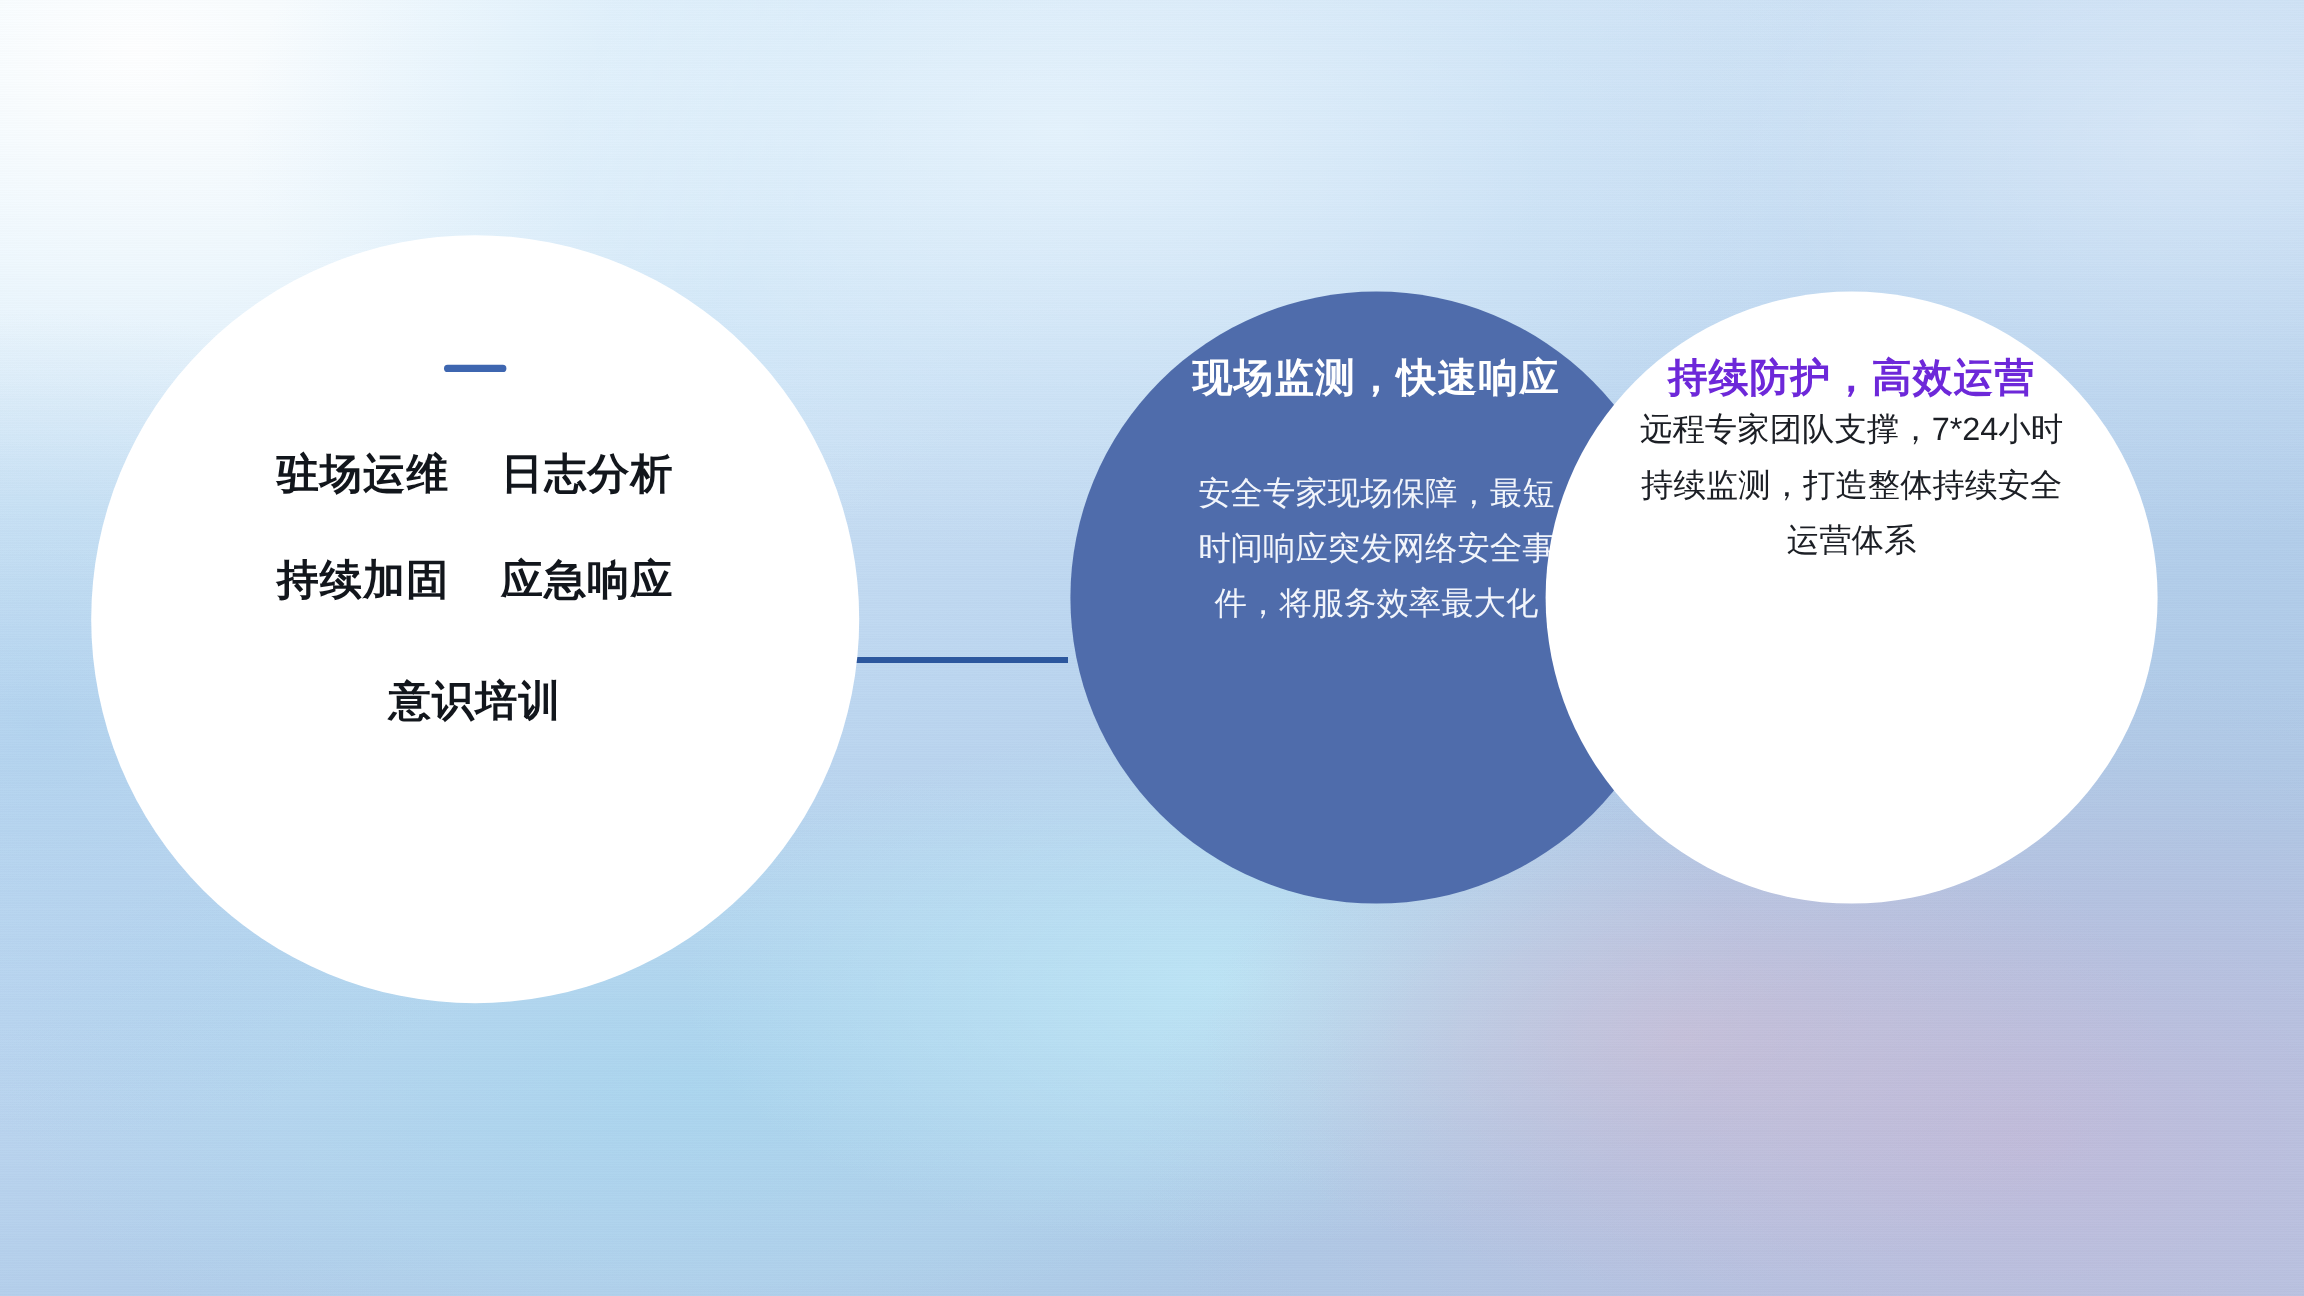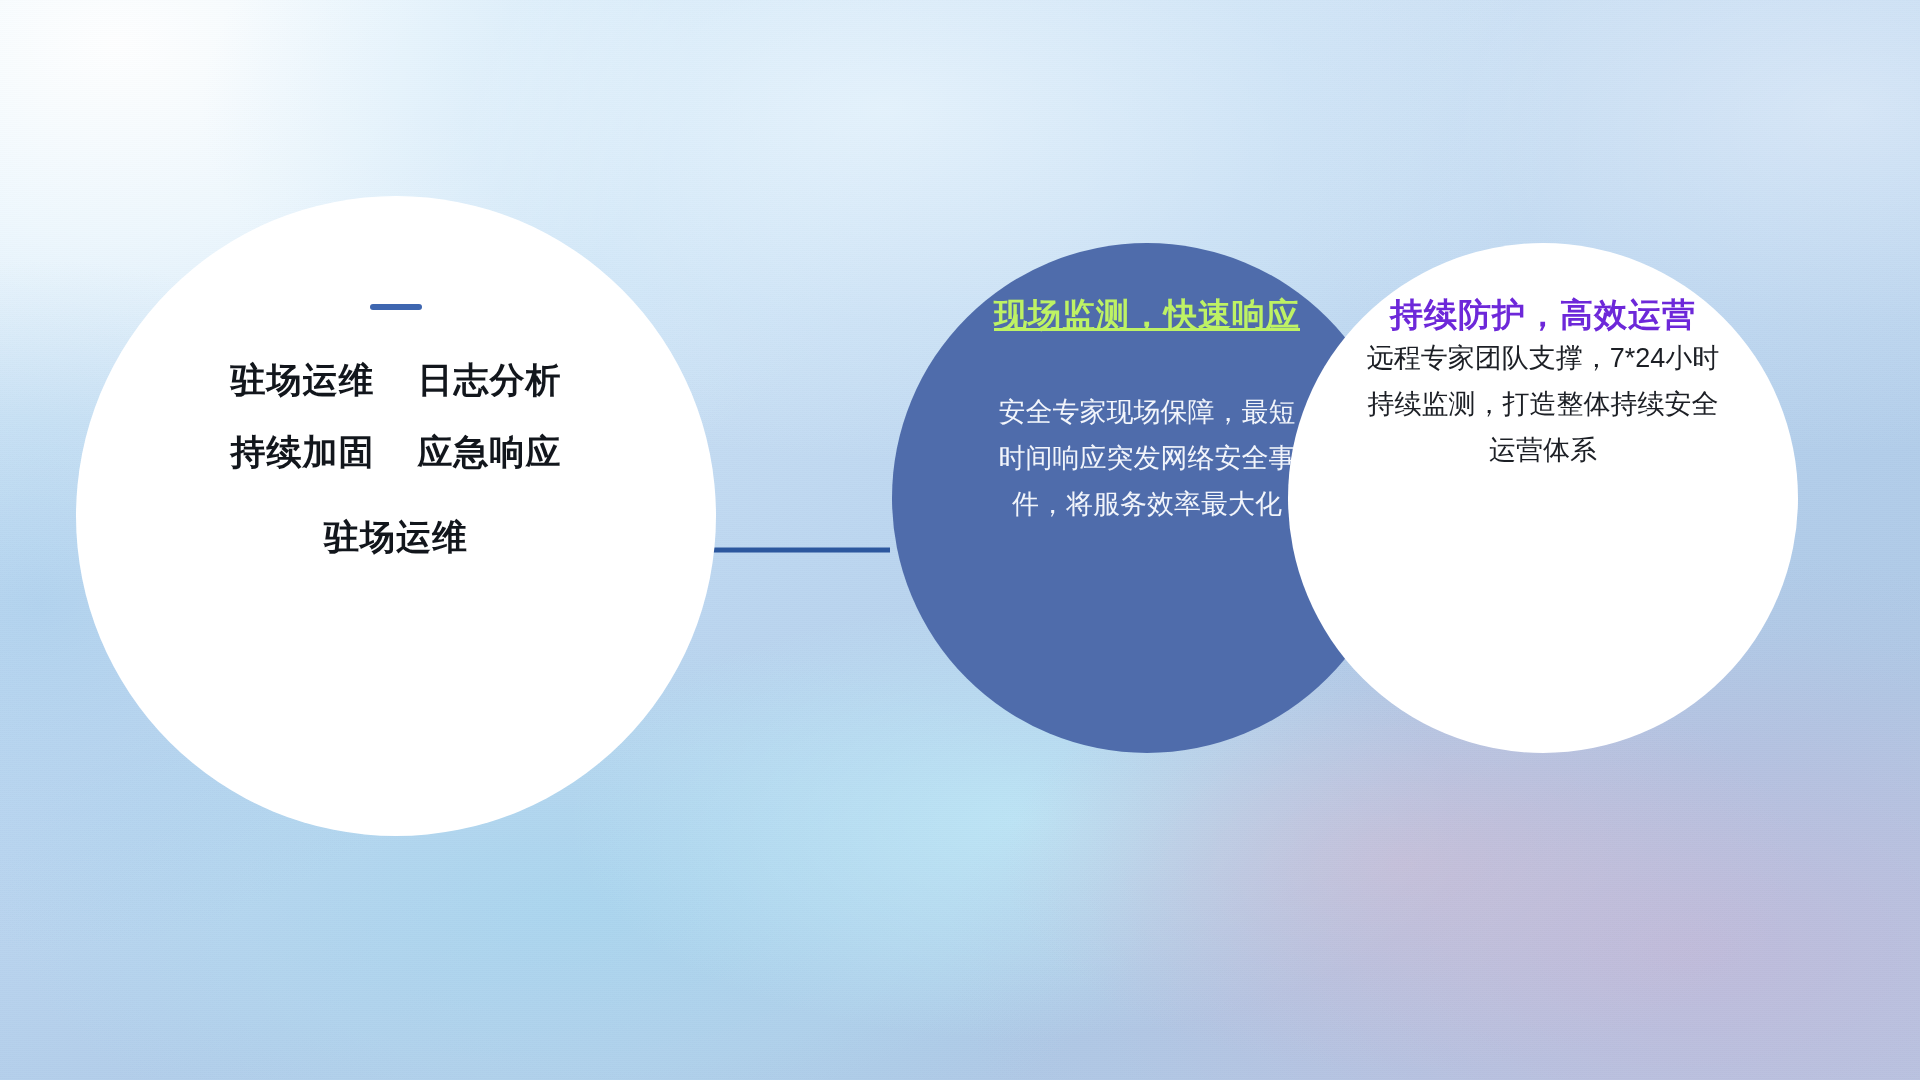--- a/index.html
+++ b/index.html
@@ -102,20 +102,21 @@
     align-items: center;
     justify-content: flex-start;
     text-align: center;
   }
 
   .circle-left {
     left: 76px;  top: 196px;
     width: 640px; height: 640px;
     background: #ffffff;
     padding-top: 108px;
+    gap: 16px;
   }
 
   .circle-mid {
     left: 892px; top: 243px;
     width: 510px; height: 510px;
     background: #4f6cab;
     padding-top: 52px;
     z-index: 3;
   }
 
@@ -142,25 +143,24 @@
     line-height: 1;
     margin-bottom: 37px;
     white-space: pre;
   }
   .kw-line.last { margin-bottom: 0; margin-top: 13px; }
 
   
   .mid-title {
     font-size: 33px;
     font-weight: bold;
-    color: #bef264;
+    color: #ffffff;
     letter-spacing: 1px;
     line-height: 1.2;
     white-space: nowrap;
-    text-decoration: underline;
   }
   .mid-body {
     margin-top: 56px;
     width: 318px;
     font-size: 27px;
     color: #f2f5fb;
     line-height: 1.72;
     text-align: center;
     font-family: Liberation Mono, monospace;
   }
@@ -200,21 +200,21 @@
 
   <svg class="connector" width="340" height="120" viewBox="0 0 340 120">
     <line x1="330" y1="60" x2="34" y2="60" stroke="#2c579e" stroke-width="5"></line>
     <polyline points="56,42 22,60 56,78" fill="none" stroke="#2c579e" stroke-width="5" stroke-linecap="butt" stroke-linejoin="miter"></polyline>
   </svg>
 
   <div class="circle circle-left">
     <div class="dash"></div>
     <div class="kw-line">驻场运维    日志分析</div>
     <div class="kw-line">持续加固    应急响应</div>
-    <div class="kw-line last">驻场运维</div>
+    <div class="kw-line last">意识培训</div>
   </div>
 
   <div class="circle circle-mid">
     <div class="mid-title">现场监测，快速响应</div>
     <div class="mid-body">安全专家现场保障，最短时间响应突发网络安全事件，将服务效率最大化</div>
   </div>
 
   <div class="circle circle-right">
     <div class="right-title">持续防护，高效运营</div>
     <div class="right-body">远程专家团队支撑，7*24小时持续监测，打造整体持续安全运营体系</div>

